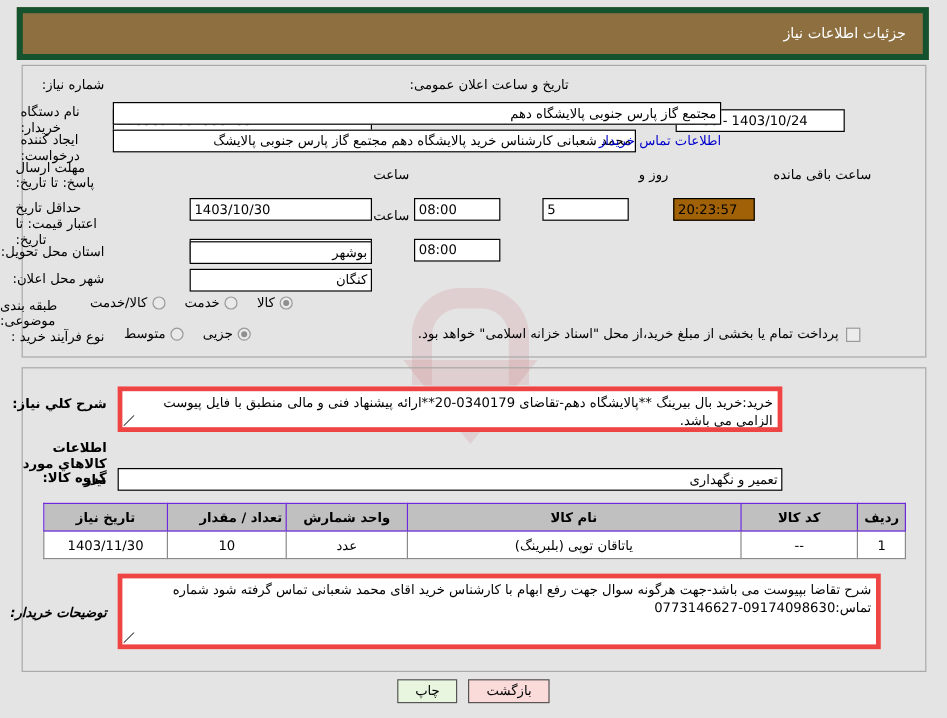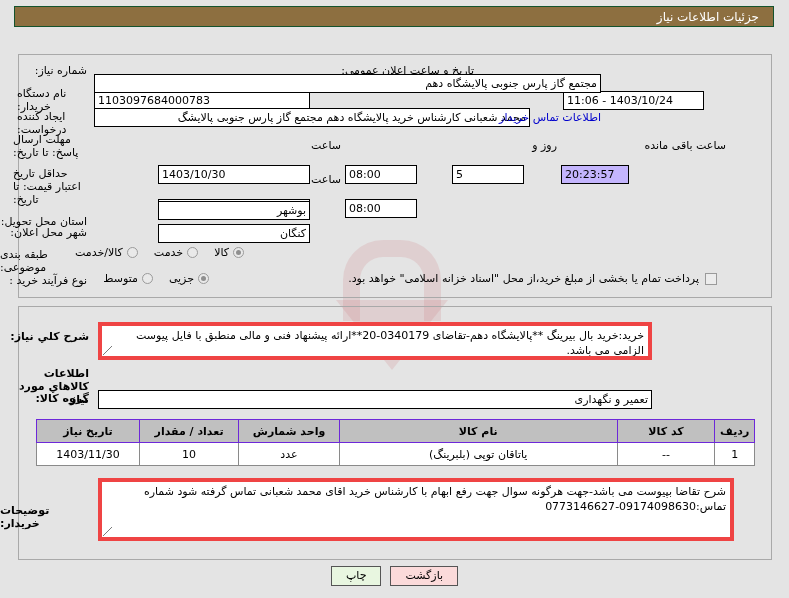--- a/index.html
+++ b/index.html
@@ -49,23 +49,23 @@
     transform:translateX(-50%);
     width:64px;height:64px;
     border:17px solid rgba(205,125,130,0.20);
     border-bottom:none;
     border-radius:40px 40px 0 0;
   }
   
   .titlebar{
     position:absolute;
     left:14px;top:6px;
-    width:760px;height:21px;
+    width:760px;height:44px;
     background:#8d6f40;
-    border:1px solid #14532d;
+    border:5px solid #14532d;
     box-sizing:border-box;
     color:#ffffff;
     font-size:12px;
     display:flex;
     align-items:center;
     justify-content:flex-start;
     padding-right:14px;
     box-sizing:border-box;
     z-index:2;
   }
@@ -103,21 +103,21 @@
     line-height:17px;
     height:19px;
     padding:0 3px;
     color:#000;
     text-align:right;
     overflow:hidden;
     white-space:nowrap;
     font-family:"DejaVu Sans","Liberation Sans",sans-serif;
   }
   .fld.center{text-align:left;margin-top:29px;}
-  .fld.cream{background:#c4b5fd;}
+  .fld.cream{background:#a16207;}
   .inline-txt{font-size:11px;line-height:19px;}
   .link{color:#0000cc;font-size:11px;line-height:19px;}
 
   
   .radio{
     display:inline-block;
     width:11px;height:11px;
     border-radius:50%;
     border:1px solid #9a9a9a;
     background:#e9e9e9;
@@ -238,21 +238,21 @@
 </div>
 <div class="fld center" style="position:absolute;top:62px;right:479px;width:216px;z-index:2;">1103097684000783</div>
 <div class="row" style="top:64px;right:315px;">
   <div class="lbl">تاریخ و ساعت اعلان عمومی:</div>
 </div>
 <div class="fld center" style="position:absolute;top:62px;right:85px;width:141px;z-index:2;">1403/10/24 - 11:06</div>
 
 <div class="row" style="top:87px;right:702px;width:70px;">
   <div class="lbl">نام دستگاه خریدار:</div>
 </div>
-<div class="fld" style="position:absolute;top:74px;right:188px;width:507px;z-index:2;padding-left:32px;">مجتمع گاز پارس جنوبی  پالایشگاه دهم</div>
+<div class="fld" style="position:absolute;top:85px;right:188px;width:507px;z-index:2;padding-left:32px;">مجتمع گاز پارس جنوبی  پالایشگاه دهم</div>
 
 <div class="row" style="top:110px;right:702px;width:70px;">
   <div class="lbl">ایجاد کننده درخواست:</div>
 </div>
 <div class="fld" style="position:absolute;top:108px;right:259px;width:436px;z-index:2;">محمد شعبانی کارشناس خرید پالایشگاه دهم  مجتمع گاز پارس جنوبی  پالایشگ</div>
 <a class="link" style="position:absolute;top:108px;right:188px;text-decoration:none;z-index:2;">اطلاعات تماس خریدار</a>
 
 <div class="row" style="top:133px;right:702px;width:74px;">
   <div class="lbl">مهلت ارسال پاسخ: تا تاریخ:</div>
 </div>
@@ -264,21 +264,21 @@
 <div class="fld center cream" style="position:absolute;top:136px;right:160px;width:68px;z-index:2;">20:23:57</div>
 <span class="inline-txt" style="position:absolute;top:136px;right:63px;z-index:2;">ساعت باقی مانده</span>
 
 <div class="row" style="top:167px;right:702px;width:74px;">
   <div class="lbl">حداقل تاریخ اعتبار قیمت: تا تاریخ:</div>
 </div>
 <div class="fld center" style="position:absolute;top:170px;right:479px;width:152px;z-index:2;">1403/11/30</div>
 <span class="inline-txt" style="position:absolute;top:170px;right:448px;z-index:2;">ساعت</span>
 <div class="fld center" style="position:absolute;top:170px;right:372px;width:72px;z-index:2;">08:00</div>
 
-<div class="row" style="top:203px;right:702px;margin-top:12px;">
+<div class="row" style="top:203px;right:702px;">
   <div class="lbl">استان محل تحویل:</div>
 </div>
 <div class="fld" style="position:absolute;top:201px;right:479px;width:152px;z-index:2;">بوشهر</div>
 
 <div class="row" style="top:226px;right:702px;">
   <div class="lbl">شهر محل اعلان:</div>
 </div>
 <div class="fld" style="position:absolute;top:224px;right:479px;width:152px;z-index:2;padding-left:28px;">کنگان</div>
 
 <div class="row" style="top:248px;right:702px;">
@@ -331,37 +331,37 @@
 </div>
 <div class="fld" style="position:absolute;top:390px;right:137px;width:554px;z-index:2;">تعمیر و نگهداری</div>
 
 <table class="goods">
   <thead>
     <tr>
       <th style="width:33px;">ردیف</th>
       <th style="width:100px;">کد کالا</th>
       <th style="width:300px;">نام کالا</th>
       <th style="width:100px;">واحد شمارش</th>
-      <th style="width:100px;">تعداد / مقدار</th>
+      <th style="width:100px;text-align:right;">تعداد / مقدار</th>
       <th style="width:100px;">تاریخ نیاز</th>
     </tr>
   </thead>
   <tbody>
     <tr>
       <td>1</td>
       <td>--</td>
       <td>یاتاقان توپی (بلبرینگ)</td>
       <td>عدد</td>
       <td>10</td>
       <td>1403/11/30</td>
     </tr>
   </tbody>
 </table>
 
-<div class="row" style="top:504px;right:700px;">
+<div class="row" style="top:504px;right:700px;font-style:italic;">
   <div class="lbl lbl-b">توضیحات خریدار:</div>
 </div>
 <div class="ta" style="position:absolute;top:478px;right:55px;width:636px;height:63px;z-index:2;">شرح تقاضا بپیوست می باشد-جهت هرگونه سوال جهت رفع ابهام با کارشناس خرید اقای محمد شعبانی تماس گرفته شود شماره تماس:09174098630-0773146627</div>
 
 <div class="btnbar">
   <button class="btn btn-back">بازگشت</button>
   <button class="btn btn-print">چاپ</button>
 </div>
 
 </body></html>

